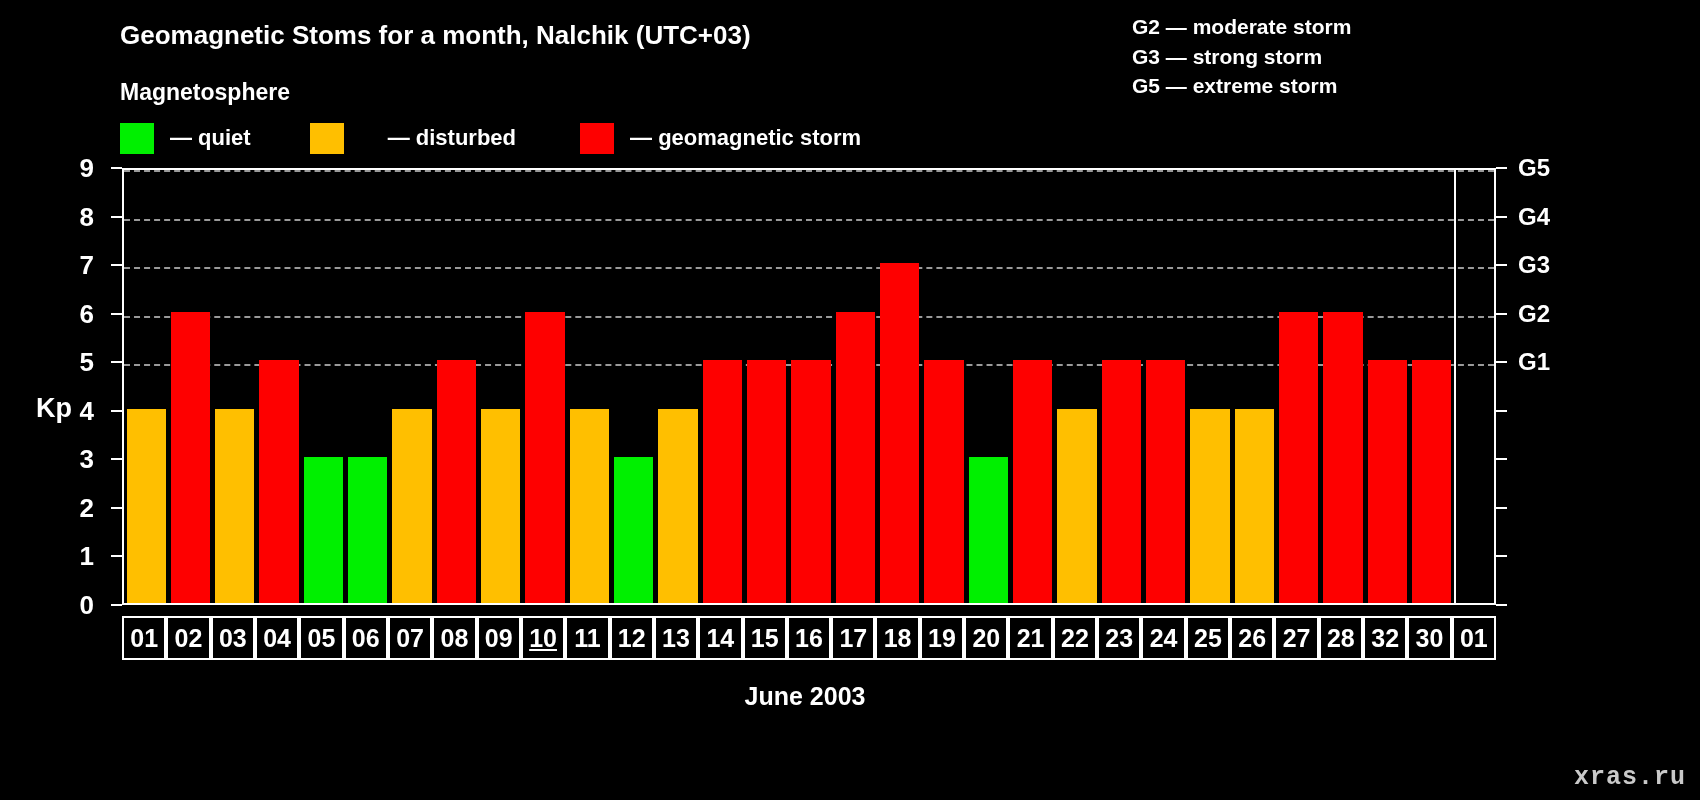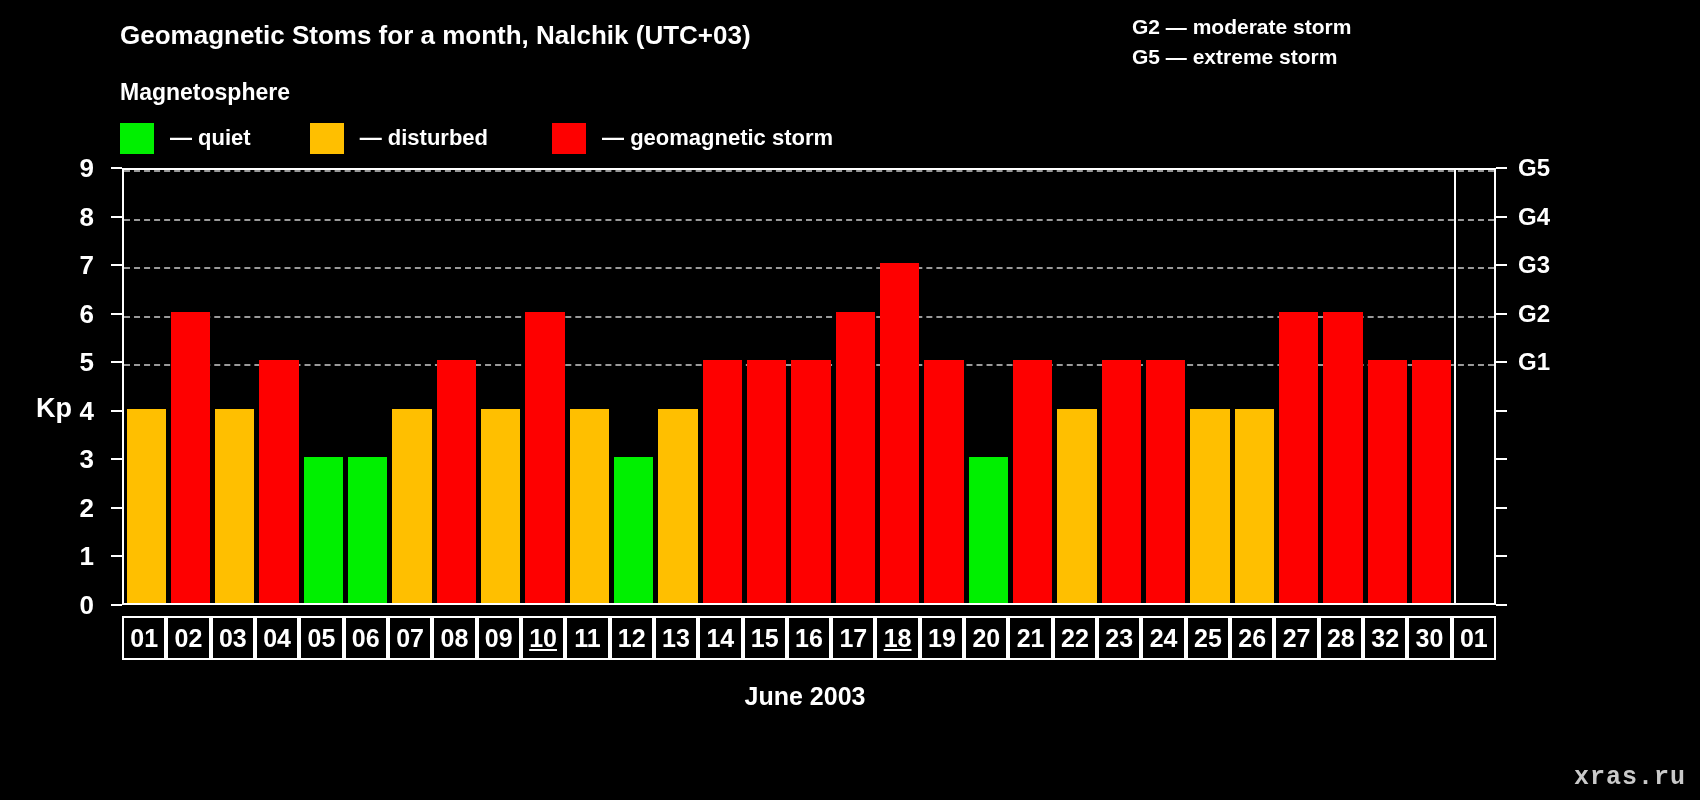--- a/index.html
+++ b/index.html
@@ -56,21 +56,21 @@
     display: block;
     flex: 0 0 auto;
   }
   .legend-label {
     font-size: 22px;
     font-weight: bold;
     margin-left: 16px;
     white-space: nowrap;
   }
   #legend-item-quiet { margin-right: 59px; }
-  #legend-item-disturbed { margin-right: 64px; }
+  #legend-item-disturbed { margin-right: 64px; gap: 28px; }
 
   
   #g-scale-legend {
     position: absolute;
     left: 1132px;
     top: 12px;
     display: flex;
     flex-direction: column;
   }
   .g-scale-line {
@@ -245,20 +245,21 @@
     <span class="legend-label">— disturbed</span>
   </div>
   <div class="legend-item" id="legend-item-storm">
     <span class="legend-swatch" style="background:#fe0000"></span>
     <span class="legend-label">— geomagnetic storm</span>
   </div>
 </div>
 
 <div id="g-scale-legend">
   <div class="g-scale-line">G2 — moderate storm</div>
+  <div class="g-scale-line">G3 — strong storm</div>
   <div class="g-scale-line">G5 — extreme storm</div>
 </div>
 
 <div id="y-axis">
     <div class="y-tick-label" style="top: 437px;">0</div>
     <div class="y-tick-mark" style="top: 437px;"></div>
     <div class="y-tick-label" style="top: 388.444px;">1</div>
     <div class="y-tick-mark" style="top: 388.444px;"></div>
     <div class="y-tick-label" style="top: 339.889px;">2</div>
     <div class="y-tick-mark" style="top: 339.889px;"></div>
@@ -353,21 +354,21 @@
     <div class="day-cell" style="left: 310.258px; width: 44.3226px;">08</div>
     <div class="day-cell" style="left: 354.581px; width: 44.3226px;">09</div>
     <div class="day-cell" style="left: 398.903px; width: 44.3226px; text-decoration: underline;">10</div>
     <div class="day-cell" style="left: 443.226px; width: 44.3226px;">11</div>
     <div class="day-cell" style="left: 487.548px; width: 44.3226px;">12</div>
     <div class="day-cell" style="left: 531.871px; width: 44.3226px;">13</div>
     <div class="day-cell" style="left: 576.194px; width: 44.3226px; text-align: right;">14</div>
     <div class="day-cell" style="left: 620.516px; width: 44.3226px;">15</div>
     <div class="day-cell" style="left: 664.839px; width: 44.3226px;">16</div>
     <div class="day-cell" style="left: 709.161px; width: 44.3226px;">17</div>
-    <div class="day-cell" style="left: 753.484px; width: 44.3226px; text-decoration: underline;">18</div>
+    <div class="day-cell" style="left: 753.484px; width: 44.3226px;">18</div>
     <div class="day-cell" style="left: 797.806px; width: 44.3226px;">19</div>
     <div class="day-cell" style="left: 842.129px; width: 44.3226px;">20</div>
     <div class="day-cell" style="left: 886.452px; width: 44.3226px;">21</div>
     <div class="day-cell" style="left: 930.774px; width: 44.3226px;">22</div>
     <div class="day-cell" style="left: 975.097px; width: 44.3226px;">23</div>
     <div class="day-cell" style="left: 1019.42px; width: 44.3226px;">24</div>
     <div class="day-cell" style="left: 1063.74px; width: 44.3226px;">25</div>
     <div class="day-cell" style="left: 1108.06px; width: 44.3226px;">26</div>
     <div class="day-cell" style="left: 1152.39px; width: 44.3226px;">27</div>
     <div class="day-cell" style="left: 1196.71px; width: 44.3226px;">28</div>

